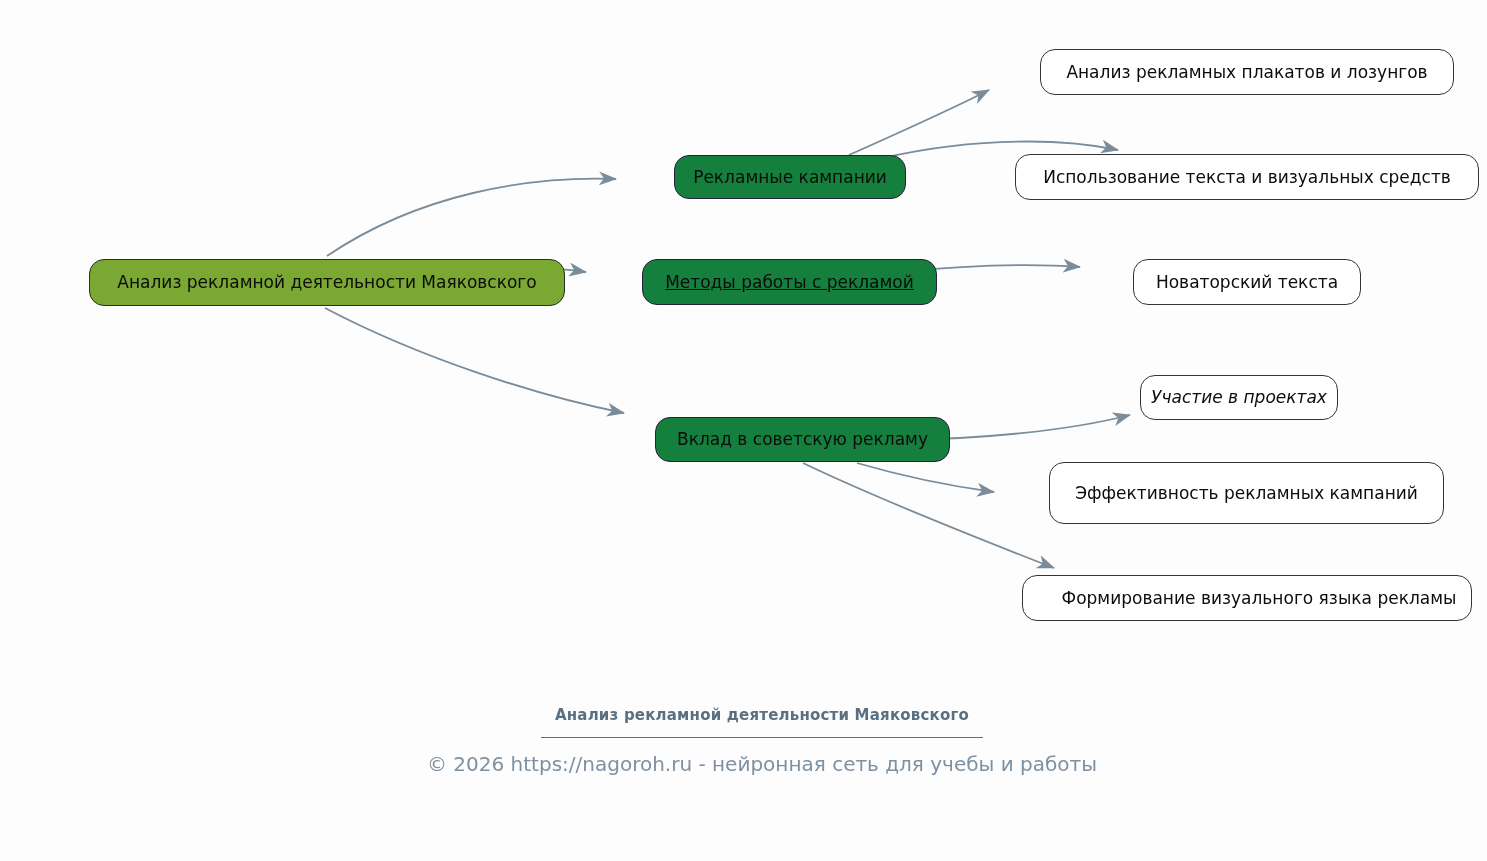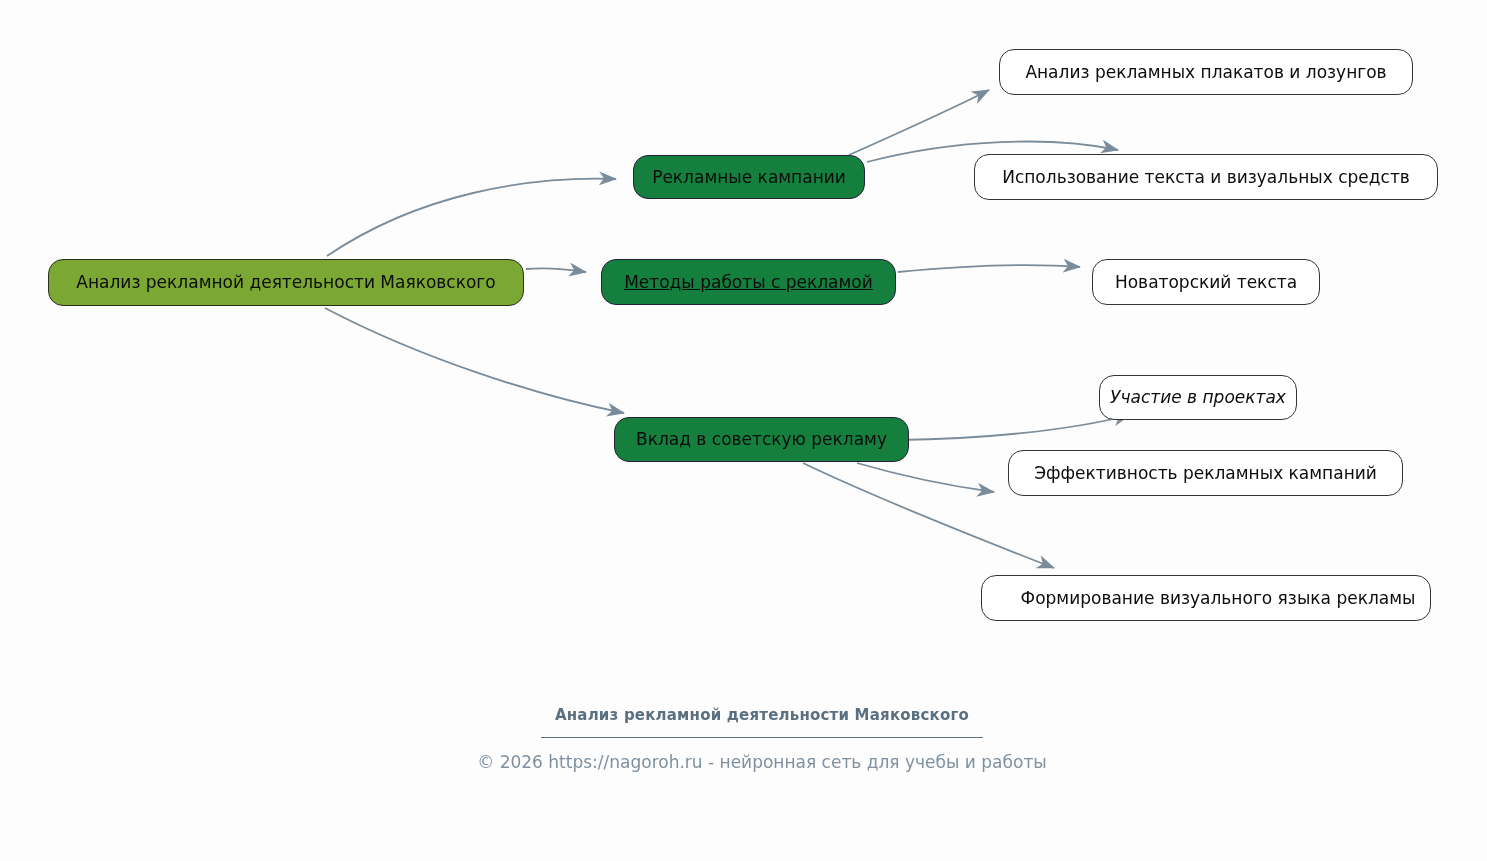--- a/index.html
+++ b/index.html
@@ -26,20 +26,21 @@
     display: flex;
     align-items: center;
     justify-content: center;
     box-sizing: border-box;
     border-radius: 15px;
     font-size: 17px;
     color: #0c0c0c;
     white-space: nowrap;
     text-align: right;
     line-height: 1;
+    margin-left: 41px;
   }
   .node.root {
     background: #7aa832;
     border: 1.6px solid #2a2f23;
   }
   .node.branch {
     background: #15803d;
     border: 1.6px solid #28203a;
   }
   .node.leaf {
@@ -61,21 +62,21 @@
     letter-spacing: 0.2px;
   }
   .footer-rule {
     width: 442px;
     margin: 13px auto 0 auto;
     border: 0;
     border-top: 1.4px solid #5a7081;
   }
   .footer-copy {
     margin-top: 14px;
-    font-size: 17px;
+    font-size: 20px;
     color: #7e90a1;
   }
 </style>
 </head>
 <body>
 
 <div class="canvas">
 
   <svg class="edges" width="1487" height="861" viewBox="0 0 1487 861" xmlns="http://www.w3.org/2000/svg">
     <defs>
@@ -105,21 +106,21 @@
   <div class="node branch" style="left:614px; top:417px; width:295px; height:45px;">Вклад в советскую рекламу</div>
 
   <div class="node leaf" style="left:999px; top:49px; width:414px; height:46px;">Анализ рекламных плакатов и лозунгов</div>
 
   <div class="node leaf" style="left:974px; top:154px; width:464px; height:46px;">Использование текста и визуальных средств</div>
 
   <div class="node leaf" style="left:1092px; top:259px; width:228px; height:46px;">Новаторский текста</div>
 
   <div class="node leaf" style="left:1099px; top:375px; width:198px; height:45px;font-style:italic;">Участие в проектах</div>
 
-  <div class="node leaf" style="left:1008px; top:450px; width:395px; height:46px;">Эффективность рекламных кампаний</div>
+  <div class="node leaf" style="left:1008px; top:462px; width:395px; height:62px;">Эффективность рекламных кампаний</div>
 
   <div class="node leaf" style="left:981px; top:575px; width:450px; height:46px;padding-left:24px;">Формирование визуального языка рекламы</div>
 
   <div class="footer">
     <div class="footer-title">Анализ рекламной деятельности Маяковского</div>
     <hr class="footer-rule">
     <div class="footer-copy">© 2026 https://nagoroh.ru - нейронная сеть для учебы и работы</div>
   </div>
 
 </div>

